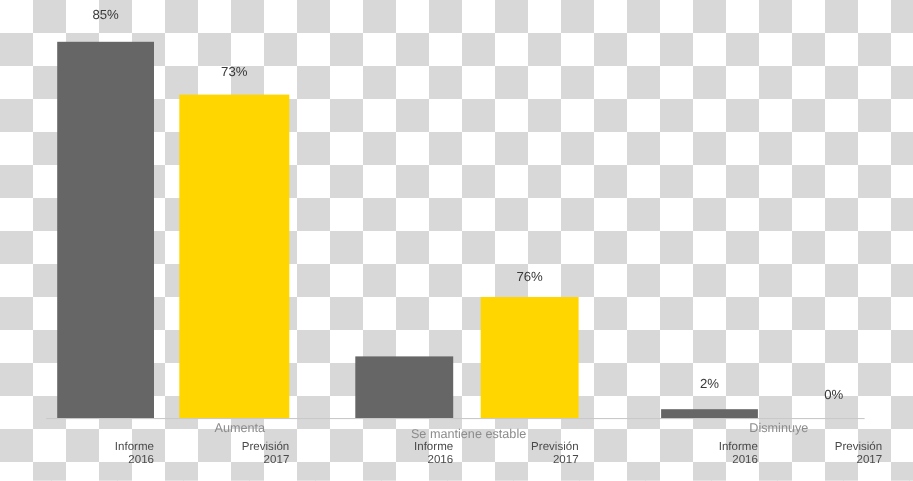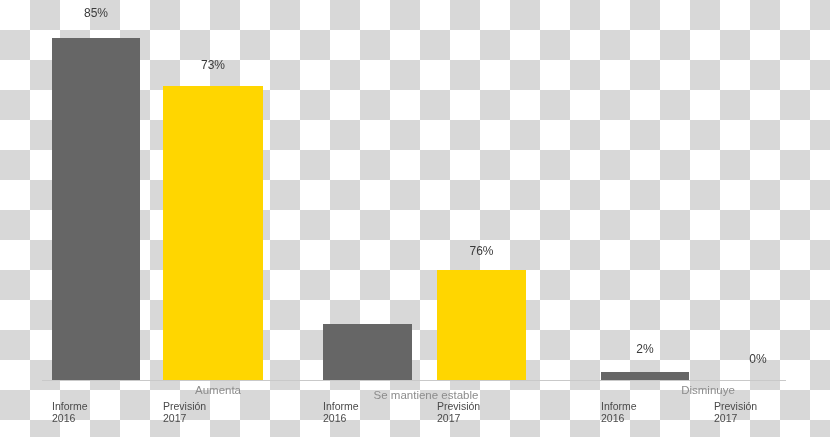--- a/index.html
+++ b/index.html
@@ -52,21 +52,21 @@
   }
   .group-label {
     position: absolute;
     text-align: center;
     font-size: 11.5px;
     color: #8c8c8c;
     white-space: nowrap;
   }
   .series-label {
     position: absolute;
-    text-align: left;
+    text-align: right;
     font-size: 10.5px;
     color: #4a4a4a;
     line-height: 12px;
     white-space: nowrap;
   }
 </style>
 </head>
 <body>
 
 <div id="chart-root">

